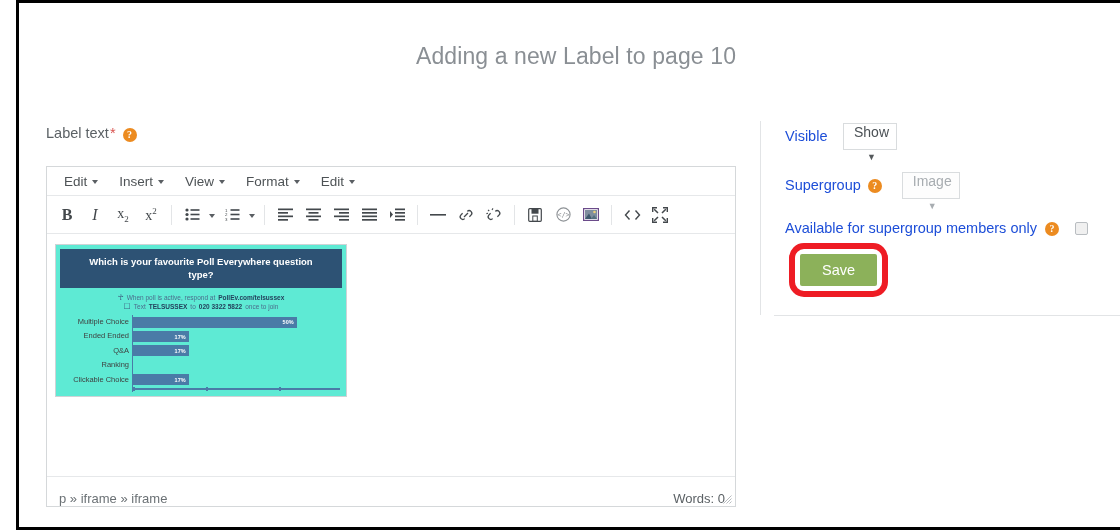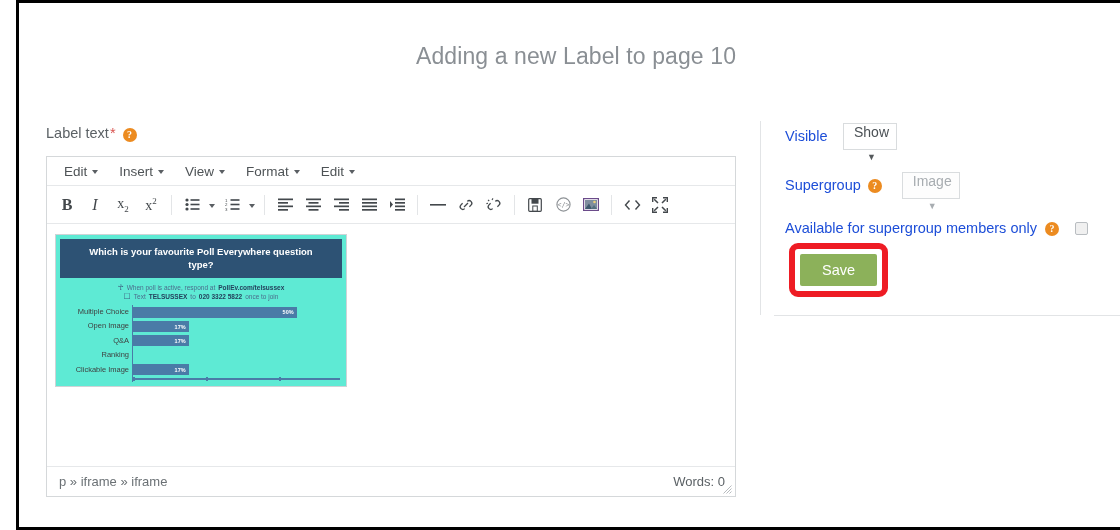--- a/index.html
+++ b/index.html
@@ -31,21 +31,21 @@
   .req-star { color:#d9534f; font-size:14.5px; margin-left:-6px; }
 
   .help-icon {
     display:inline-block; width:14px; height:14px; border-radius:50%;
     background:#ec8b20; color:#fff; font-size:10px; font-weight:bold;
     line-height:14px; text-align:center; font-family:"Liberation Serif", serif;
     position:relative; top:1px;
   }
 
   .editor {
-    margin-top:15px;
+    margin-top:25px;
     border:1px solid #d5d8da;
     background:#fff;
     width:690px;
   }
   .menubar {
     height:29px; border-bottom:1px solid #e6e8ea;
     display:flex; align-items:center; padding:0 8px; gap:3px;
   }
   .menu-item {
     font-size:13.5px; color:#4e5356; padding:3px 9px; cursor:default;
@@ -104,21 +104,21 @@
     background:#4a7ba7; height:11px;
     display:flex; align-items:center; justify-content:flex-end;
     color:#fff; font-size:5.5px; font-weight:bold; padding-right:3px;
   }
   .poll-axis { height:5px; position:relative; }
   .poll-axis .axis-line { position:absolute; left:0; right:0; top:1px; height:2px; background:#4a7ba7; }
   .poll-axis .tick { position:absolute; top:0; width:2px; height:4px; background:#4a7ba7; }
 
   .statusbar {
     height:30px; border-top:1px solid #e6e8ea;
-    display:flex; align-items:center; justify-content:space-between;
+    display:flex; align-items:flex-end; justify-content:space-between;
     padding:0 10px 0 12px; position:relative;
   }
   .path { font-size:13px; color:#6b7175; }
   .words { font-size:13px; color:#5b6165; }
   .resize-grip { position:absolute; right:3px; bottom:2px; width:9px; height:9px; }
 
   
   .right-col { position:absolute; left:766px; top:118px; width:330px; }
   .row { display:flex; align-items:center; }
 
@@ -132,21 +132,21 @@
   .sel-caret { font-size:9px; color:#55595c; }
   .sel-caret.disabled { color:#a8adb1; }
 
   .checkbox {
     width:13px; height:13px; border:1px solid #b9bdc1; background:#f0f0f0;
     border-radius:2px;
   }
 
   .save-wrap { position:absolute; left:770px; top:240px; }
   .save-annot {
-    border:6px solid #ee1c24; border-radius:9px;
+    border:6px solid #ee1c24; border-radius:15px;
     padding:5px; background:#fff; display:inline-block;
   }
   .save-btn {
     background:#8cb15a; color:#fff; border:none;
     font-size:14.5px; font-family:"Liberation Sans", sans-serif;
     padding:8px 22px; border-radius:2px; cursor:pointer;
   }
   .divider {
     position:absolute; left:755px; top:312px; width:365px; height:1px; background:#e2e4e6;
   }
@@ -362,24 +362,24 @@
               <span>Text </span>
                 <b>TELSUSSEX</b>
                 <span> to </span>
                 <b>020 3322 5822</b>
                 <span> once to join</span>
             </div>
           </div>
           <div class="poll-chart">
             <div class="poll-cats">
               <div>Multiple Choice</div>
-              <div>Open Image</div>
+              <div>Ended Ended</div>
               <div>Q&amp;A</div>
               <div>Ranking</div>
-              <div>Clickable Image</div>
+              <div>Clickable Choice</div>
             </div>
             <div class="poll-bars">
               <div class="bar-row">
                   <div class="bar" id="bar0" style="width: 163.636px;">50%</div>
                 </div>
               <div class="bar-row">
                   <div class="bar" id="bar1" style="width: 55.6364px;">17%</div>
                 </div>
               <div class="bar-row">
                   <div class="bar" id="bar2" style="width: 55.6364px;">17%</div>

